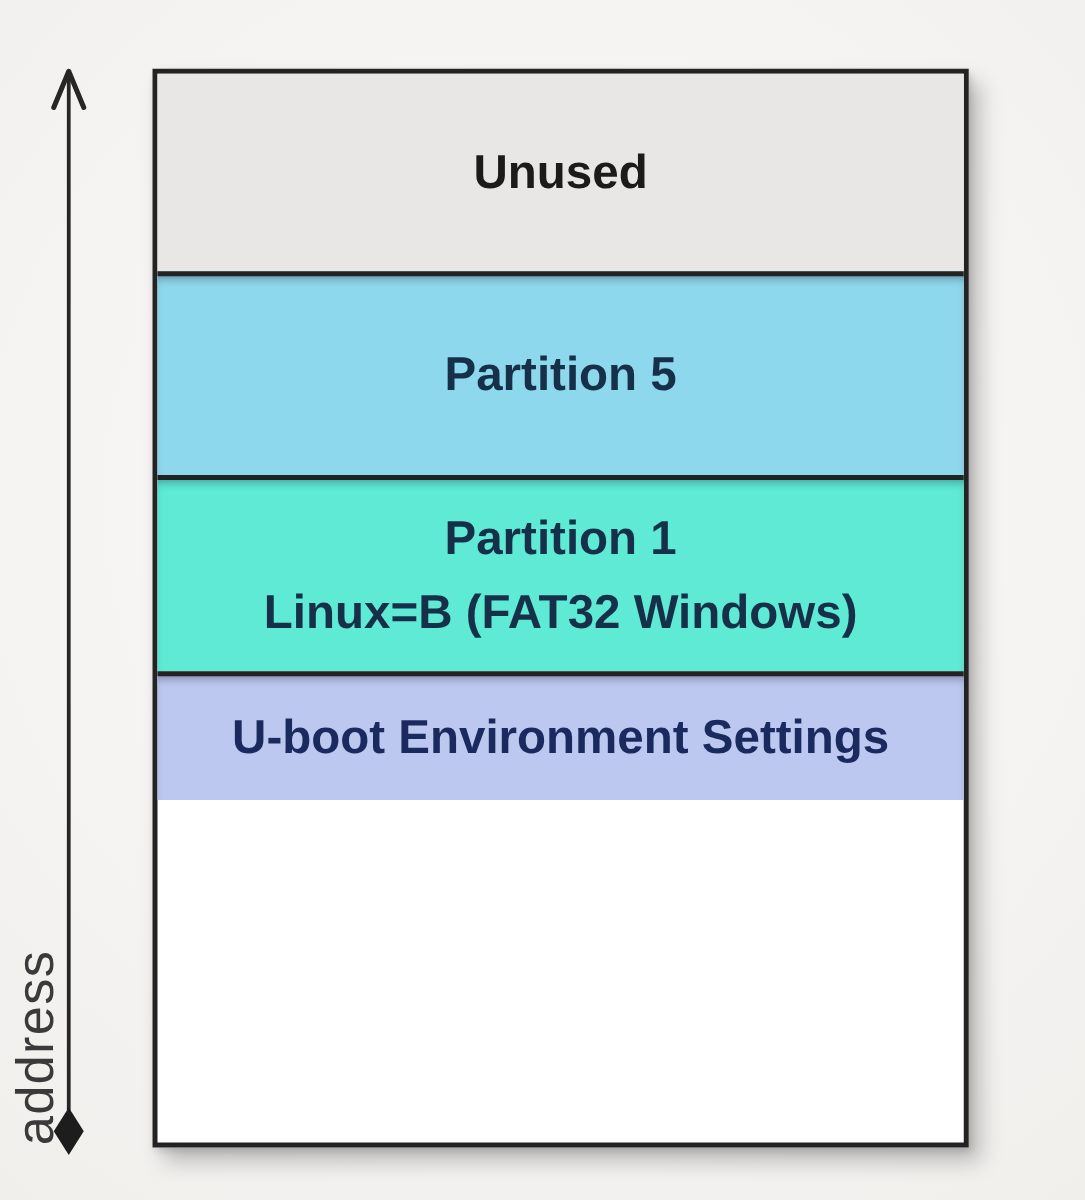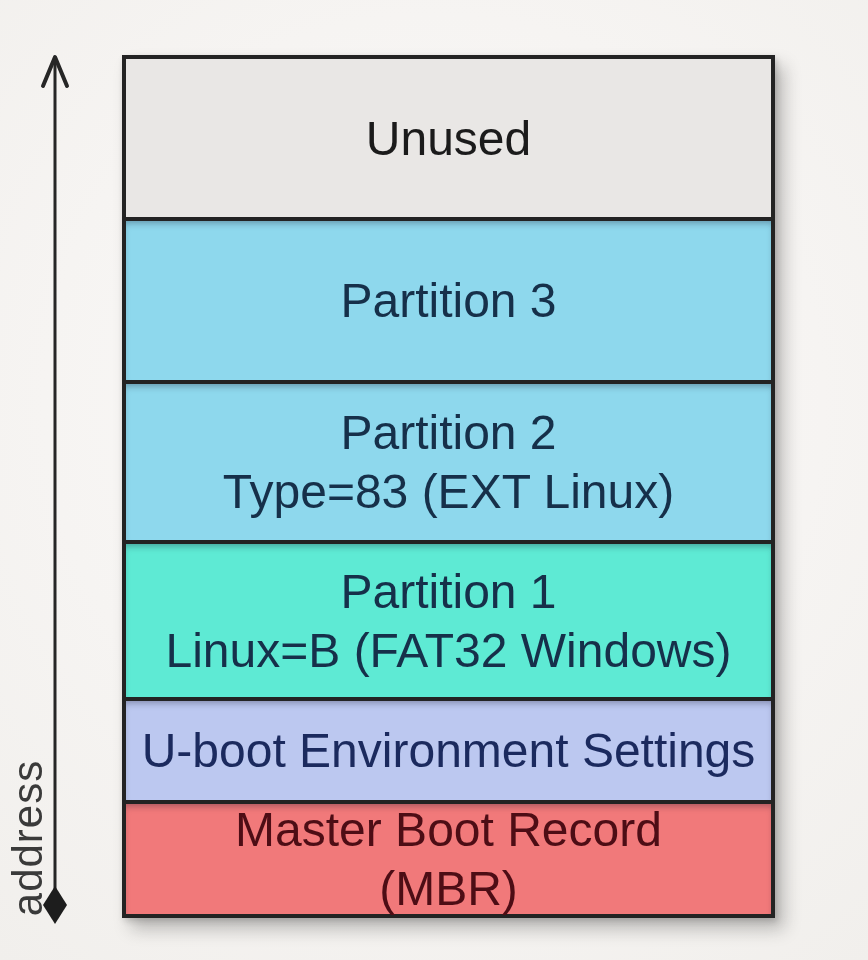--- a/index.html
+++ b/index.html
@@ -62,23 +62,23 @@
     flex-direction: column;
     align-items: center;
     justify-content: center;
     text-align: center;
     box-shadow: inset 0 5px 7px -3px rgba(20, 20, 40, 0.35);
   }
   .block + .block {
     border-top: 4px solid #232323;
   }
   .block-line {
-    font-size: 48px;
+    font-size: 38px;
     line-height: 59px;
-    font-weight: 400;
+    font-weight: 700;
     white-space: nowrap;
   }
 </style>
 </head>
 <body>
 
 <div class="canvas">
 
   <svg class="axis-arrow" viewBox="0 0 40 880" width="40" height="880" aria-hidden="true">
     <line x1="20" y1="12" x2="20" y2="856" stroke="#262626" stroke-width="3"></line>
@@ -86,32 +86,24 @@
     <polygon points="20,838 32,857 20,876 8,857" fill="#1d1d1d"></polygon>
   </svg>
 
   <div class="axis-label">address</div>
 
   <div class="stack" id="stack">
       <div class="block" style="background: rgb(233, 231, 229); color: rgb(27, 27, 27); height: 158px; flex: 0 0 158px; box-shadow: none;">
         <div class="block-line">Unused</div>
       </div>
       <div class="block" style="background: rgb(142, 216, 237); color: rgb(22, 48, 74); height: 163px; flex: 0 0 163px;">
-        <div class="block-line">Partition 3</div>
-      </div>
-      <div class="block" style="background: rgb(142, 216, 237); color: rgb(22, 48, 74); height: 160px; flex: 0 0 160px;">
-        <div class="block-line">Partition 2</div>
-        <div class="block-line">Type=83 (EXT Linux)</div>
+        <div class="block-line">Partition 5</div>
       </div>
       <div class="block" style="background: #5eead4; color: rgb(22, 48, 74); height: 157px; flex: 0 0 157px;">
         <div class="block-line">Partition 1</div>
         <div class="block-line">Linux=B (FAT32 Windows)</div>
       </div>
       <div class="block" style="background: rgb(188, 200, 240); color: rgb(27, 42, 94); height: 103px; flex: 0 0 103px; text-align: center;">
         <div class="block-line">U-boot Environment Settings</div>
       </div>
-      <div class="block" style="background: rgb(241, 121, 122); color: rgb(77, 13, 21); height: 114px; flex: 0 0 114px;">
-        <div class="block-line">Master Boot Record</div>
-        <div class="block-line">(MBR)</div>
-      </div>
     </div>
 
 </div>
 
 </body></html>

